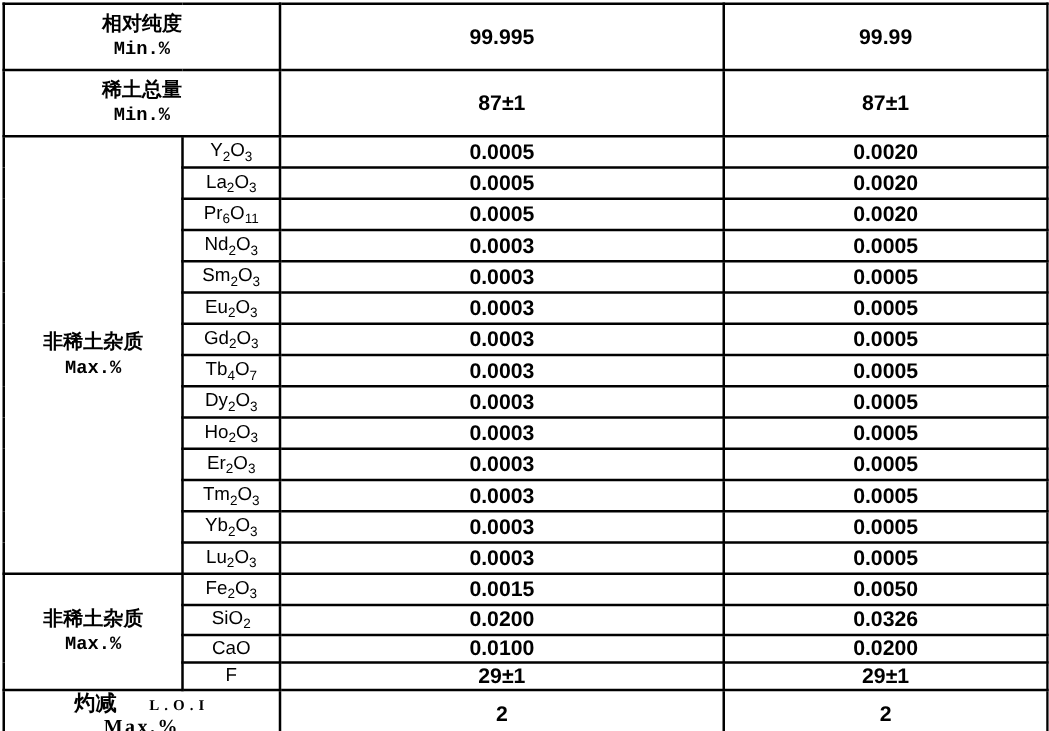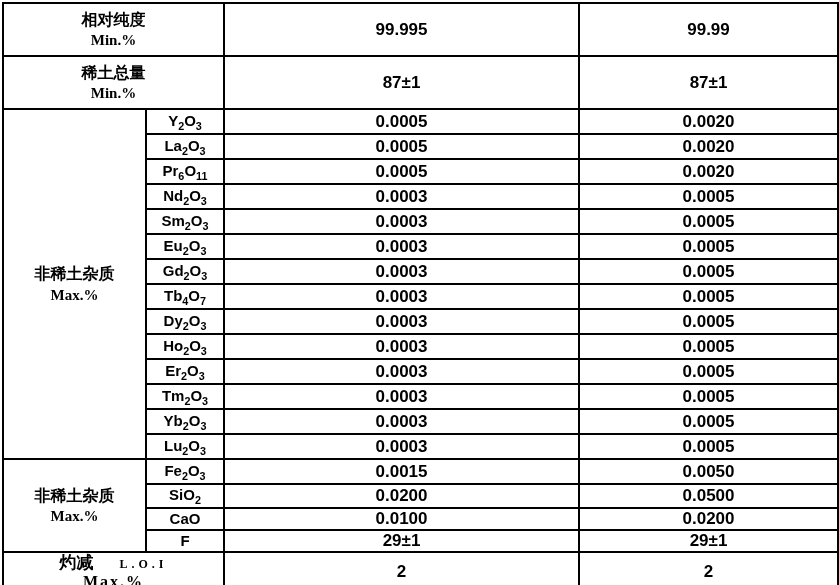--- a/index.html
+++ b/index.html
@@ -30,28 +30,28 @@
     background: #ffffff;
     overflow: hidden;
   }
   .label-cn {
     font-family: "Liberation Sans", "DejaVu Sans", sans-serif;
     font-weight: bold;
     font-size: 16px;
     line-height: 1.35;
   }
   .label-sub {
-    font-family: Liberation Serif, serif;
+    font-family: Liberation Mono, monospace;
     font-weight: bold;
     font-size: 15px;
     line-height: 1.35;
   }
   .formula {
     font-family: "Liberation Sans", "DejaVu Sans", sans-serif;
-    font-weight: bold;
+    font-weight: normal;
     font-size: 15px;
   }
   .formula sub {
     font-size: 0.72em;
     vertical-align: -0.35em;
   }
   .value {
     font-family: "Liberation Sans", "DejaVu Sans", sans-serif;
     font-weight: bold;
     font-size: 17px;
@@ -184,21 +184,21 @@
             <div class="label-cn">非稀土杂质</div>
             <div class="label-sub">Max.%</div>
           </td>
           <td><span class="formula">Fe<sub>2</sub>O<sub>3</sub></span></td>
           <td class="value">0.0015</td>
           <td class="value">0.0050</td>
         </tr>
         <tr style="height: 24px;">
           <td><span class="formula">SiO<sub>2</sub></span></td>
           <td class="value">0.0200</td>
-          <td class="value">0.0500</td>
+          <td class="value">0.0326</td>
         </tr>
         <tr style="height: 21px;">
           <td><span class="formula">CaO</span></td>
           <td class="value">0.0100</td>
           <td class="value">0.0200</td>
         </tr>
         <tr style="height: 19px;">
           <td><span class="formula">F</span></td>
           <td class="value">29±1</td>
           <td class="value">29±1</td>

